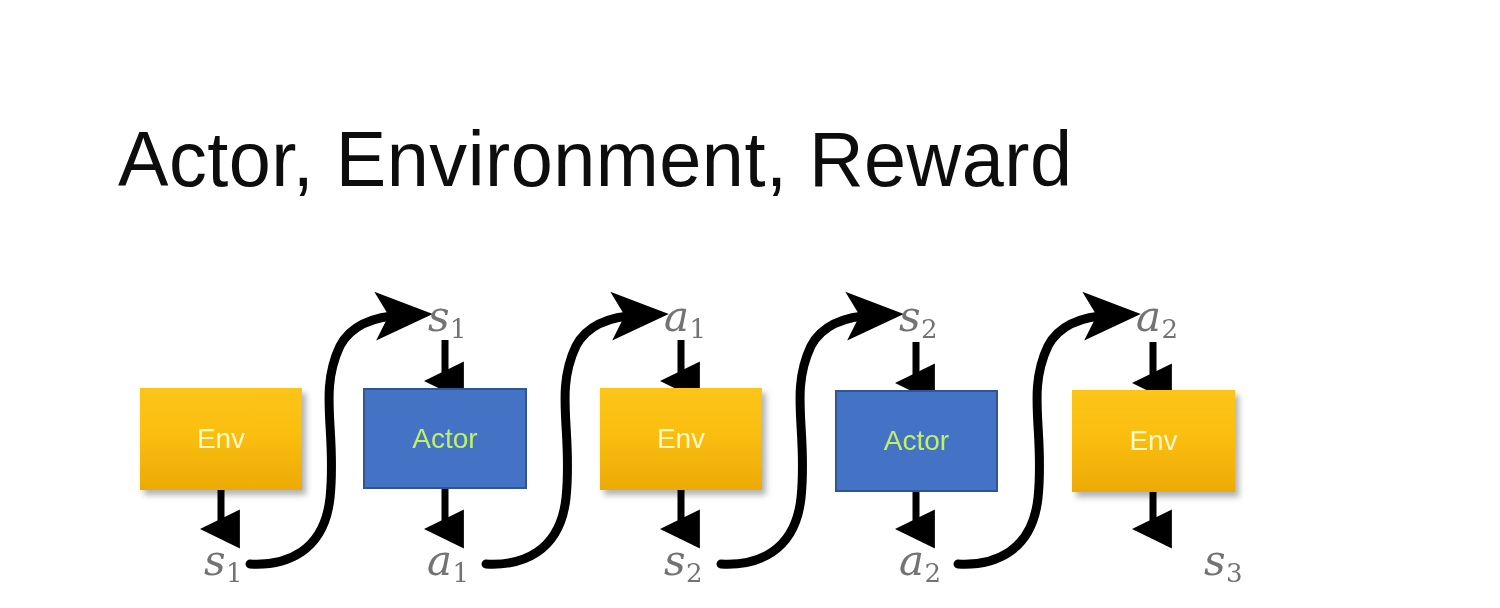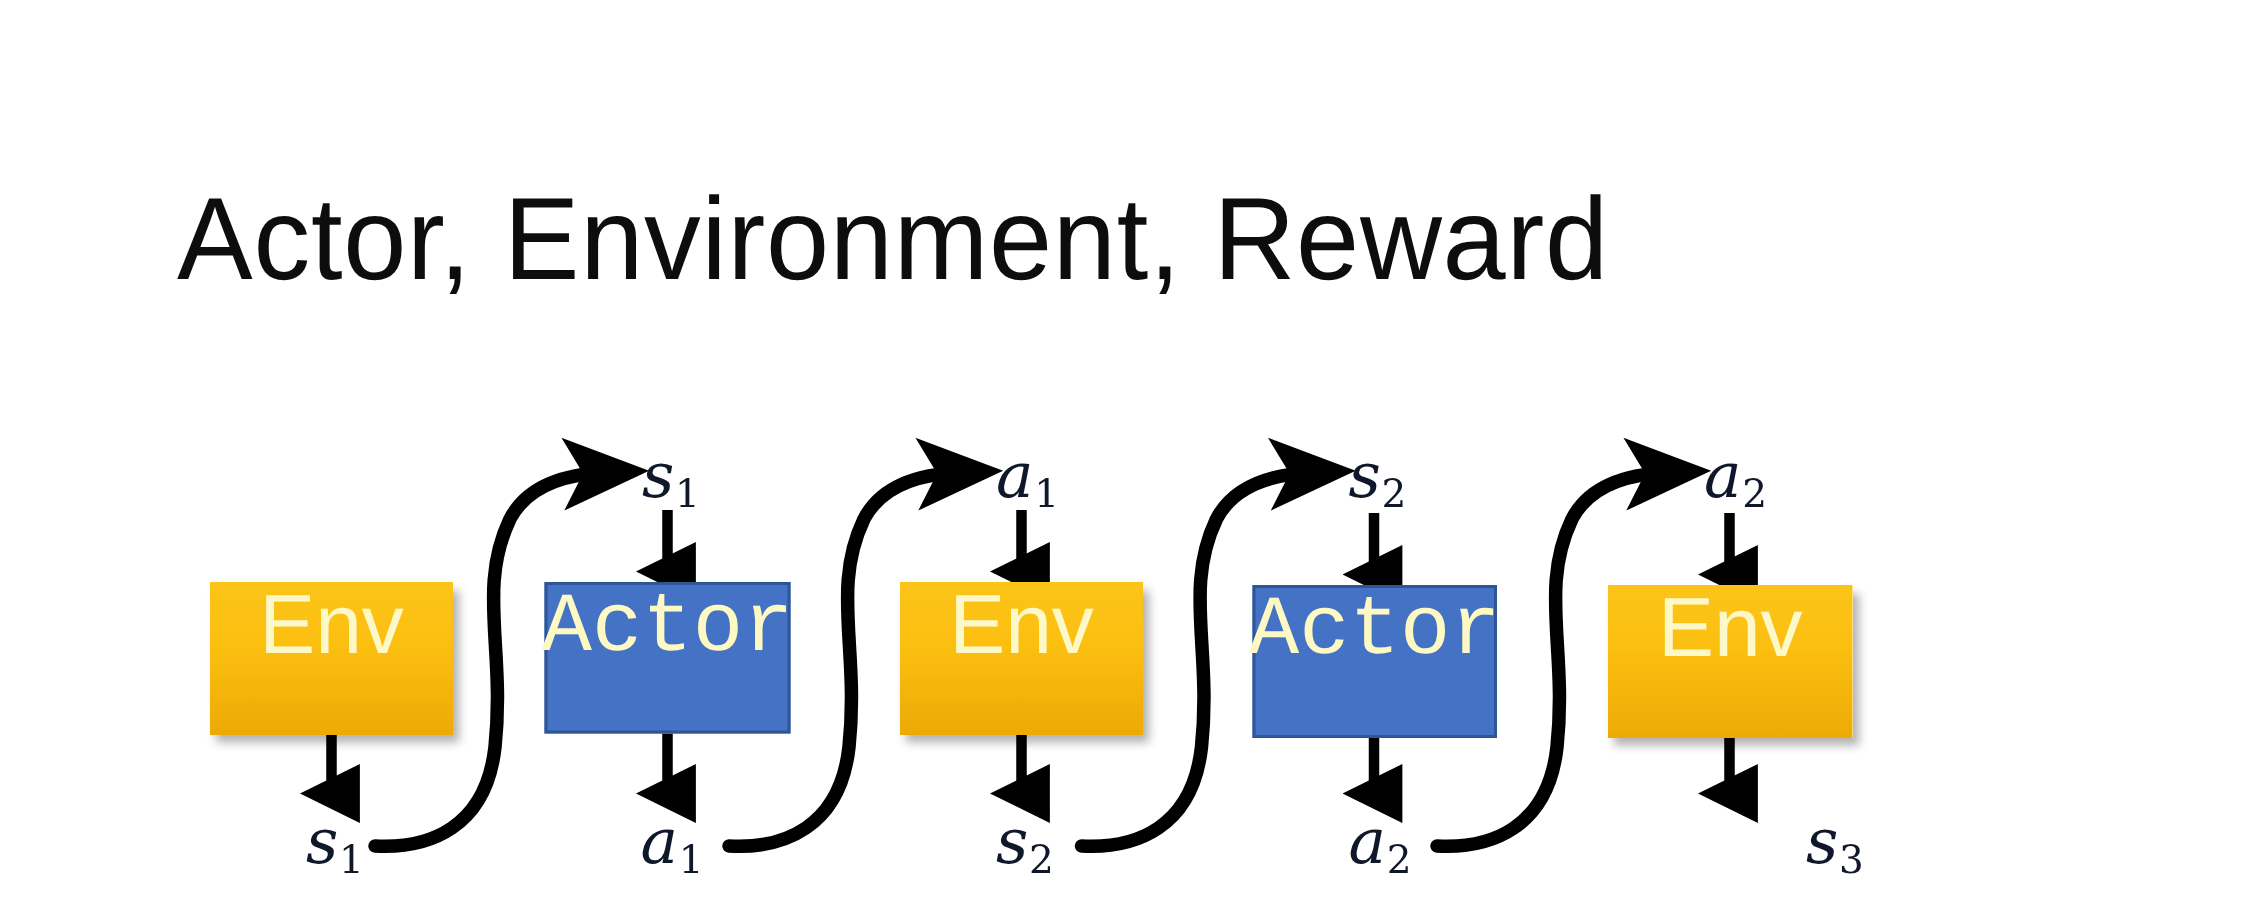--- a/index.html
+++ b/index.html
@@ -35,46 +35,46 @@
     position: absolute;
     left: 0;
     top: 0;
     width: 1500px;
     height: 608px;
   }
   .node-box {
     position: absolute;
     box-sizing: border-box;
     display: flex;
+    align-items: center;
     justify-content: center;
     font-family: "Liberation Sans", sans-serif;
     font-weight: 400;
-    font-size: 56px;
+    font-size: 28px;
     line-height: 1;
   }
   .node-env {
     background: linear-gradient(180deg, #fcc419 0%, #fbbf10 42%, #edaa06 100%);
     color: #fdf8c8;
     box-shadow: 4px 5px 6px rgba(0,0,0,0.30);
     border: 0;
   }
   .node-actor {
     background: #4472c4;
-    color: #fef9c3;
+    color: #bef264;
     border: 2px solid #2f5597;
     box-shadow: none;
-    font-family: Liberation Mono, monospace;
   }
   .math-label {
     position: absolute;
     font-family: "DejaVu Serif", serif;
     font-style: italic;
     font-size: 42px;
     line-height: 1;
-    color: #0f172a;
+    color: #737373;
     white-space: nowrap;
   }
   .math-label sub {
     font-size: 0.62em;
     font-style: normal;
     vertical-align: -0.28em;
     padding-left: 0.02em;
   }
   #ellipsis {
     position: absolute;

